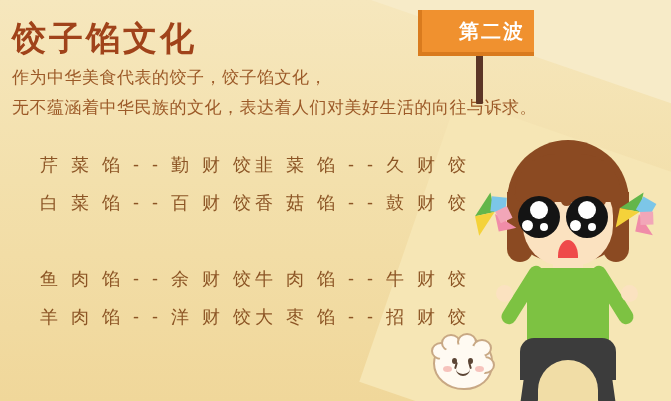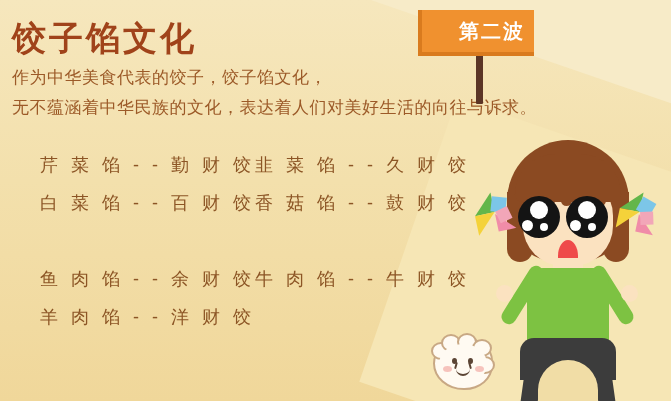--- a/index.html
+++ b/index.html
@@ -383,20 +383,21 @@
         <div class="list-cell cell-right">香 菇 馅 - - 鼓 财 饺</div>
       </div>
       <div class="list-row">
       </div>
       <div class="list-row">
         <div class="list-cell cell-left">鱼 肉 馅 - - 余 财 饺</div>
         <div class="list-cell cell-right">牛 肉 馅 - - 牛 财 饺</div>
       </div>
       <div class="list-row">
         <div class="list-cell cell-left">羊 肉 馅 - - 洋 财 饺</div>
+        <div class="list-cell cell-right">大 枣 馅 - - 招 财 饺</div>
       </div>
     </div>
 
     <div class="girl">
       <div class="g-hair-back"></div>
       <div class="g-hair-left"></div>
       <div class="g-hair-right"></div>
       <div class="g-face"></div>
       <div class="g-bangs"></div>
       <div class="bang-spike" style="left:62px"></div>

